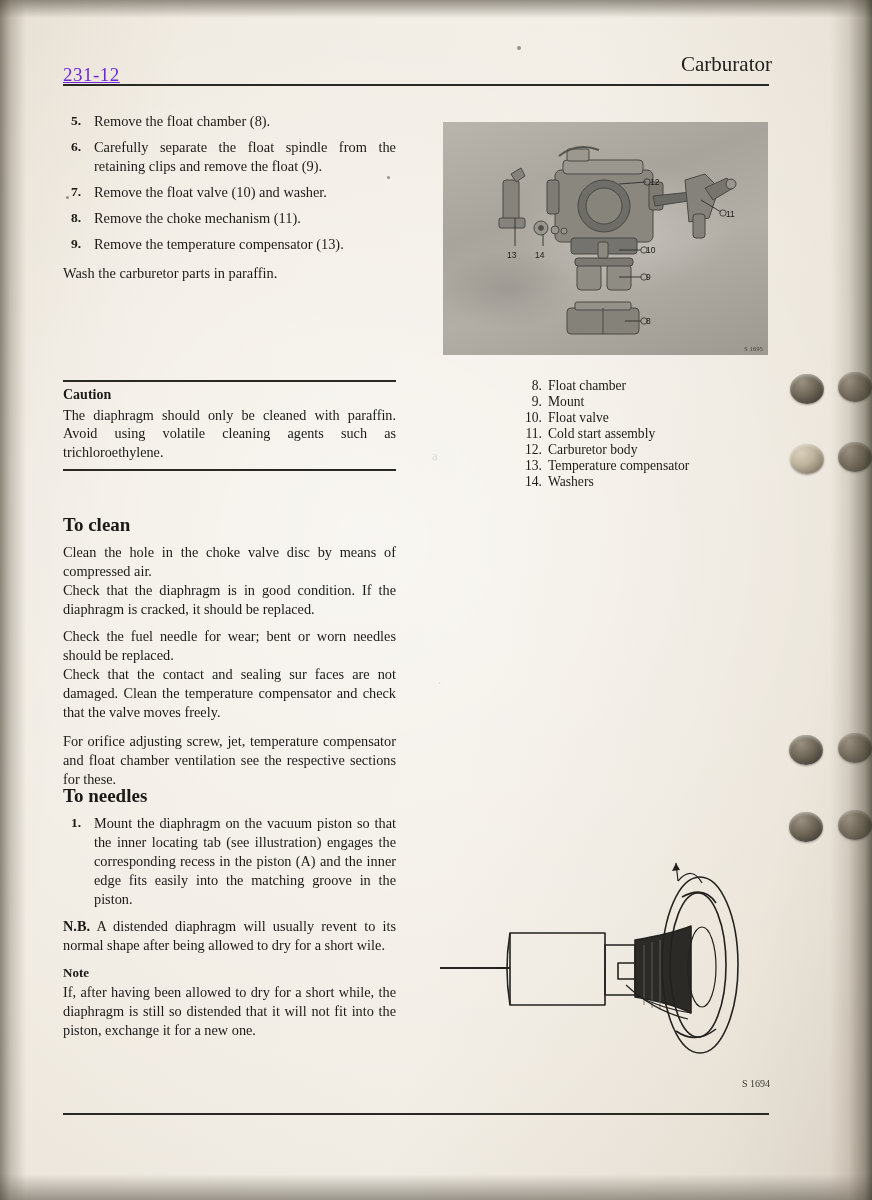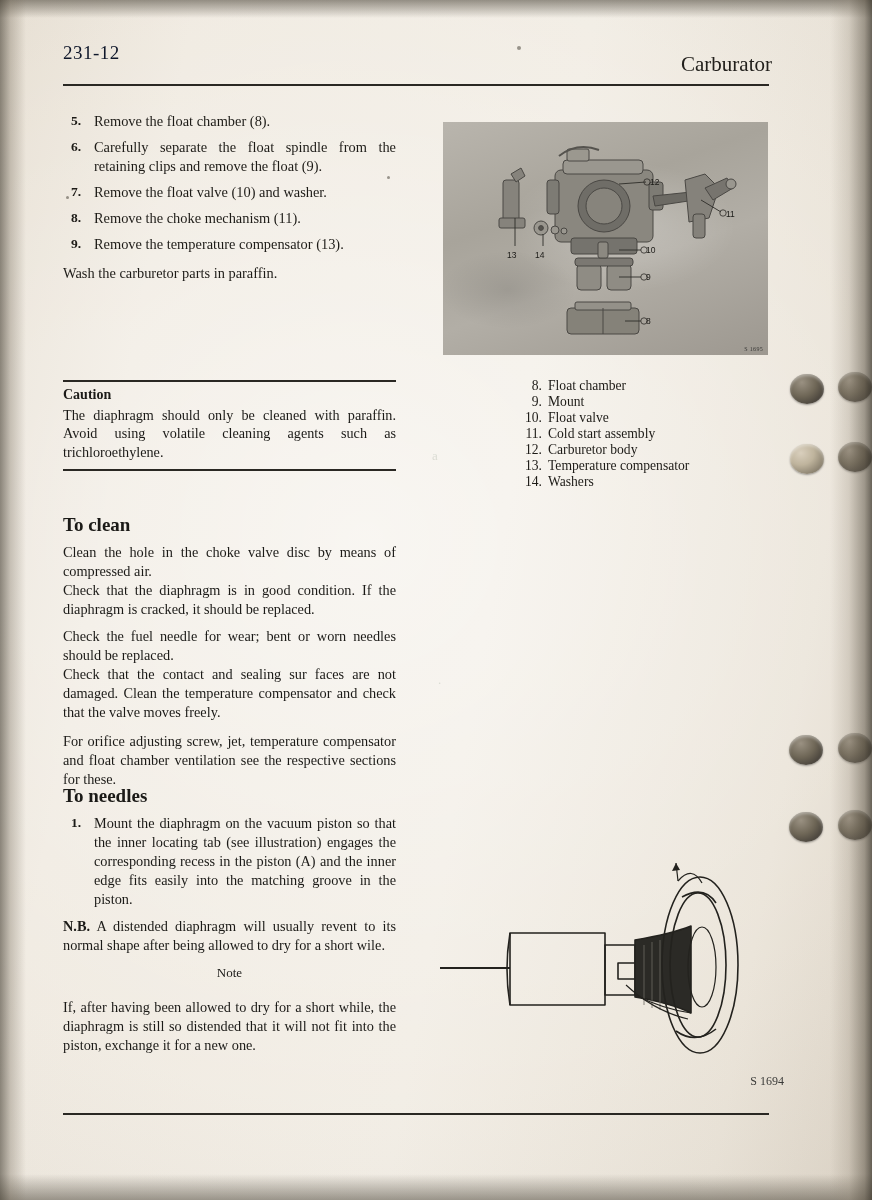--- a/index.html
+++ b/index.html
@@ -67,24 +67,25 @@
     width: 872px; height: 1200px;
     color: #1b1a17;
   }
   .rule {
     position: absolute;
     background: #2a2823;
     height: 2px;
   }
   .header-num {
     position: absolute;
-    left: 63px; top: 42px;
+    left: 63px; top: 64px;
     font-size: 19px;
     letter-spacing: 0.5px;
-    color: #0f172a;
+    color: #6d28d9;
+    text-decoration: underline;
   }
   .header-title {
     position: absolute;
     right: 100px; top: 52px;
     font-size: 21px;
     color: #22201c;
   }
   .col-left {
     position: absolute;
     left: 63px; top: 112px;
@@ -156,21 +157,21 @@
     left: 63px; top: 783px;
     width: 333px;
     font-size: 14.3px;
     line-height: 1.33;
   }
   .to-assemble p {
     margin: 0 0 9px 0;
     text-align: justify;
   }
   .nb-lead { font-weight: bold; }
-  .note-title { font-weight: normal; font-size: 13px; margin-bottom: 16px; text-align: center; }
+  .note-title { font-weight: bold; font-size: 13px; margin-bottom: 1px; }
 
   
   .fig1 {
     position: absolute;
     left: 443px; top: 122px;
     width: 325px; height: 233px;
     background: linear-gradient(160deg, #b9b5ad 0%, #a8a49b 35%, #b2aea6 60%, #9d9890 100%);
     overflow: hidden;
   }
   .fig1 .grain {
@@ -194,22 +195,22 @@
   .leg div { white-space: nowrap; }
   .leg .n { display: inline-block; width: 24px; text-align: right; margin-right: 6px; }
 
   
   .fig2 {
     position: absolute;
     left: 430px; top: 845px;
     width: 360px; height: 250px;
   }
   .fig2 .code {
-    position: absolute; right: 6px; bottom: 6px;
-    font-size: 12px; color: #3a3a38;
+    position: absolute; right: 20px; bottom: 6px;
+    font-size: 10px; color: #3a3a38;
   }
   
   .ghost {
     position: absolute;
     color: rgba(90,110,90,0.18);
     font-size: 13px;
     font-family: "Liberation Serif", serif;
     letter-spacing: .5px;
     pointer-events: none;
   }

